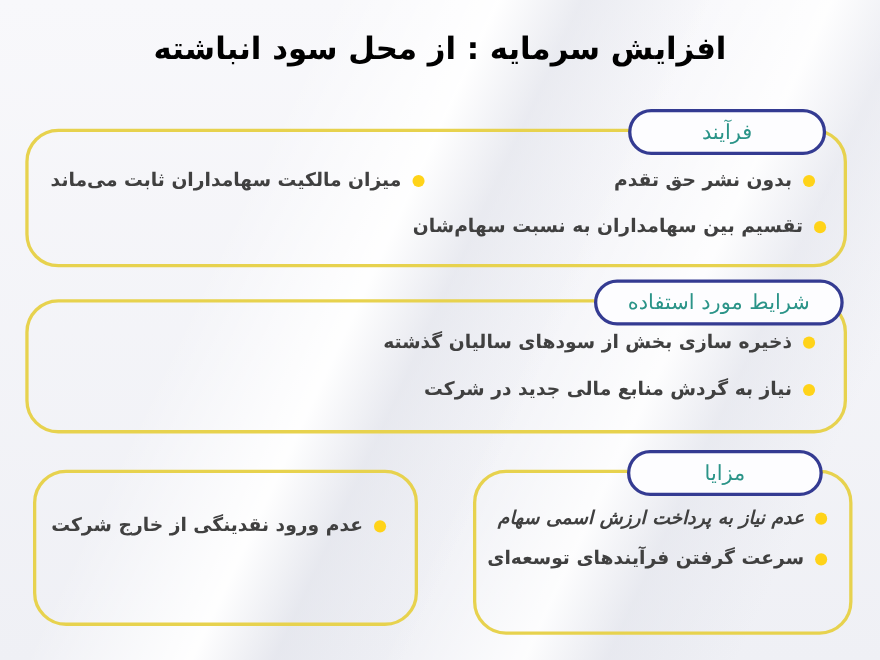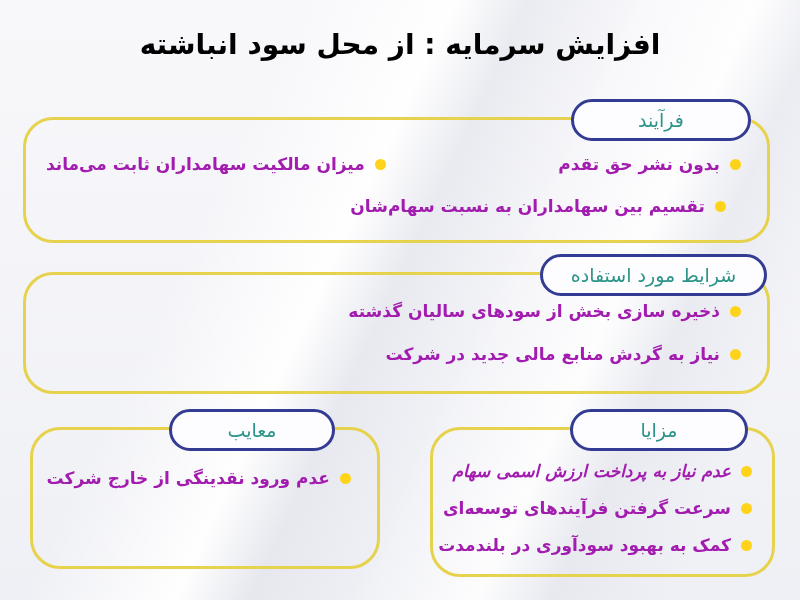--- a/index.html
+++ b/index.html
@@ -38,29 +38,29 @@
     font-size:19px;font-weight:normal;color:#2b9488;white-space:nowrap;
     z-index:2;
   }
   .pill-process{right:16px;width:174px;}
   .pill-conditions{right:0px;width:221px;}
   .pill-disadvantages{right:42px;width:160px;}
   .pill-advantages{right:24px;width:172px;}
   .item{
     position:absolute;display:flex;align-items:center;column-gap:10px;
     direction:rtl;white-space:nowrap;
-    font-size:17px;font-weight:bold;color:#a21caf;line-height:26px;
+    font-size:17px;font-weight:bold;color:#404040;line-height:26px;
   }
   .bullet{
     width:11px;height:11px;border-radius:50%;
     background:#ffd319;flex:0 0 auto;
   }
   
   .item-p1{right:26px;top:31px;}
-  .item-p2{right:41px;top:73px;}
+  .item-p2{right:16px;top:73px;}
   .item-p3{left:20px;top:31px;}
   
   .item-c1{right:26px;top:23px;margin-left:12px;}
   .item-c2{right:26px;top:66px;}
   
   .item-d1{right:26px;top:35px;}
   
   .item-a1{right:20px;top:28px;font-style:italic;}
   .item-a2{right:20px;top:65px;}
   .item-a3{right:20px;top:102px;}
@@ -94,34 +94,29 @@
     <span class="bullet"></span>
     <span class="item-text">ذخیره سازی بخش از سودهای سالیان گذشته</span>
   </div>
   <div class="item item-c2">
     <span class="bullet"></span>
     <span class="item-text">نیاز به گردش منابع مالی جدید در شرکت</span>
   </div>
 </section>
 
 <section class="box box-disadvantages">
-  <div class="pill pill-disadvantages">معایب</div>
   <div class="item item-d1">
     <span class="bullet"></span>
     <span class="item-text">عدم ورود نقدینگی از خارج شرکت</span>
   </div>
 </section>
 
 <section class="box box-advantages">
   <div class="pill pill-advantages">مزایا</div>
   <div class="item item-a1">
     <span class="bullet"></span>
     <span class="item-text">عدم نیاز به پرداخت ارزش اسمی سهام</span>
   </div>
   <div class="item item-a2">
     <span class="bullet"></span>
     <span class="item-text">سرعت گرفتن فرآیندهای توسعه‌ای</span>
   </div>
-  <div class="item item-a3">
-    <span class="bullet"></span>
-    <span class="item-text">کمک به بهبود سودآوری در بلندمدت</span>
-  </div>
 </section>
 
 </body></html>

